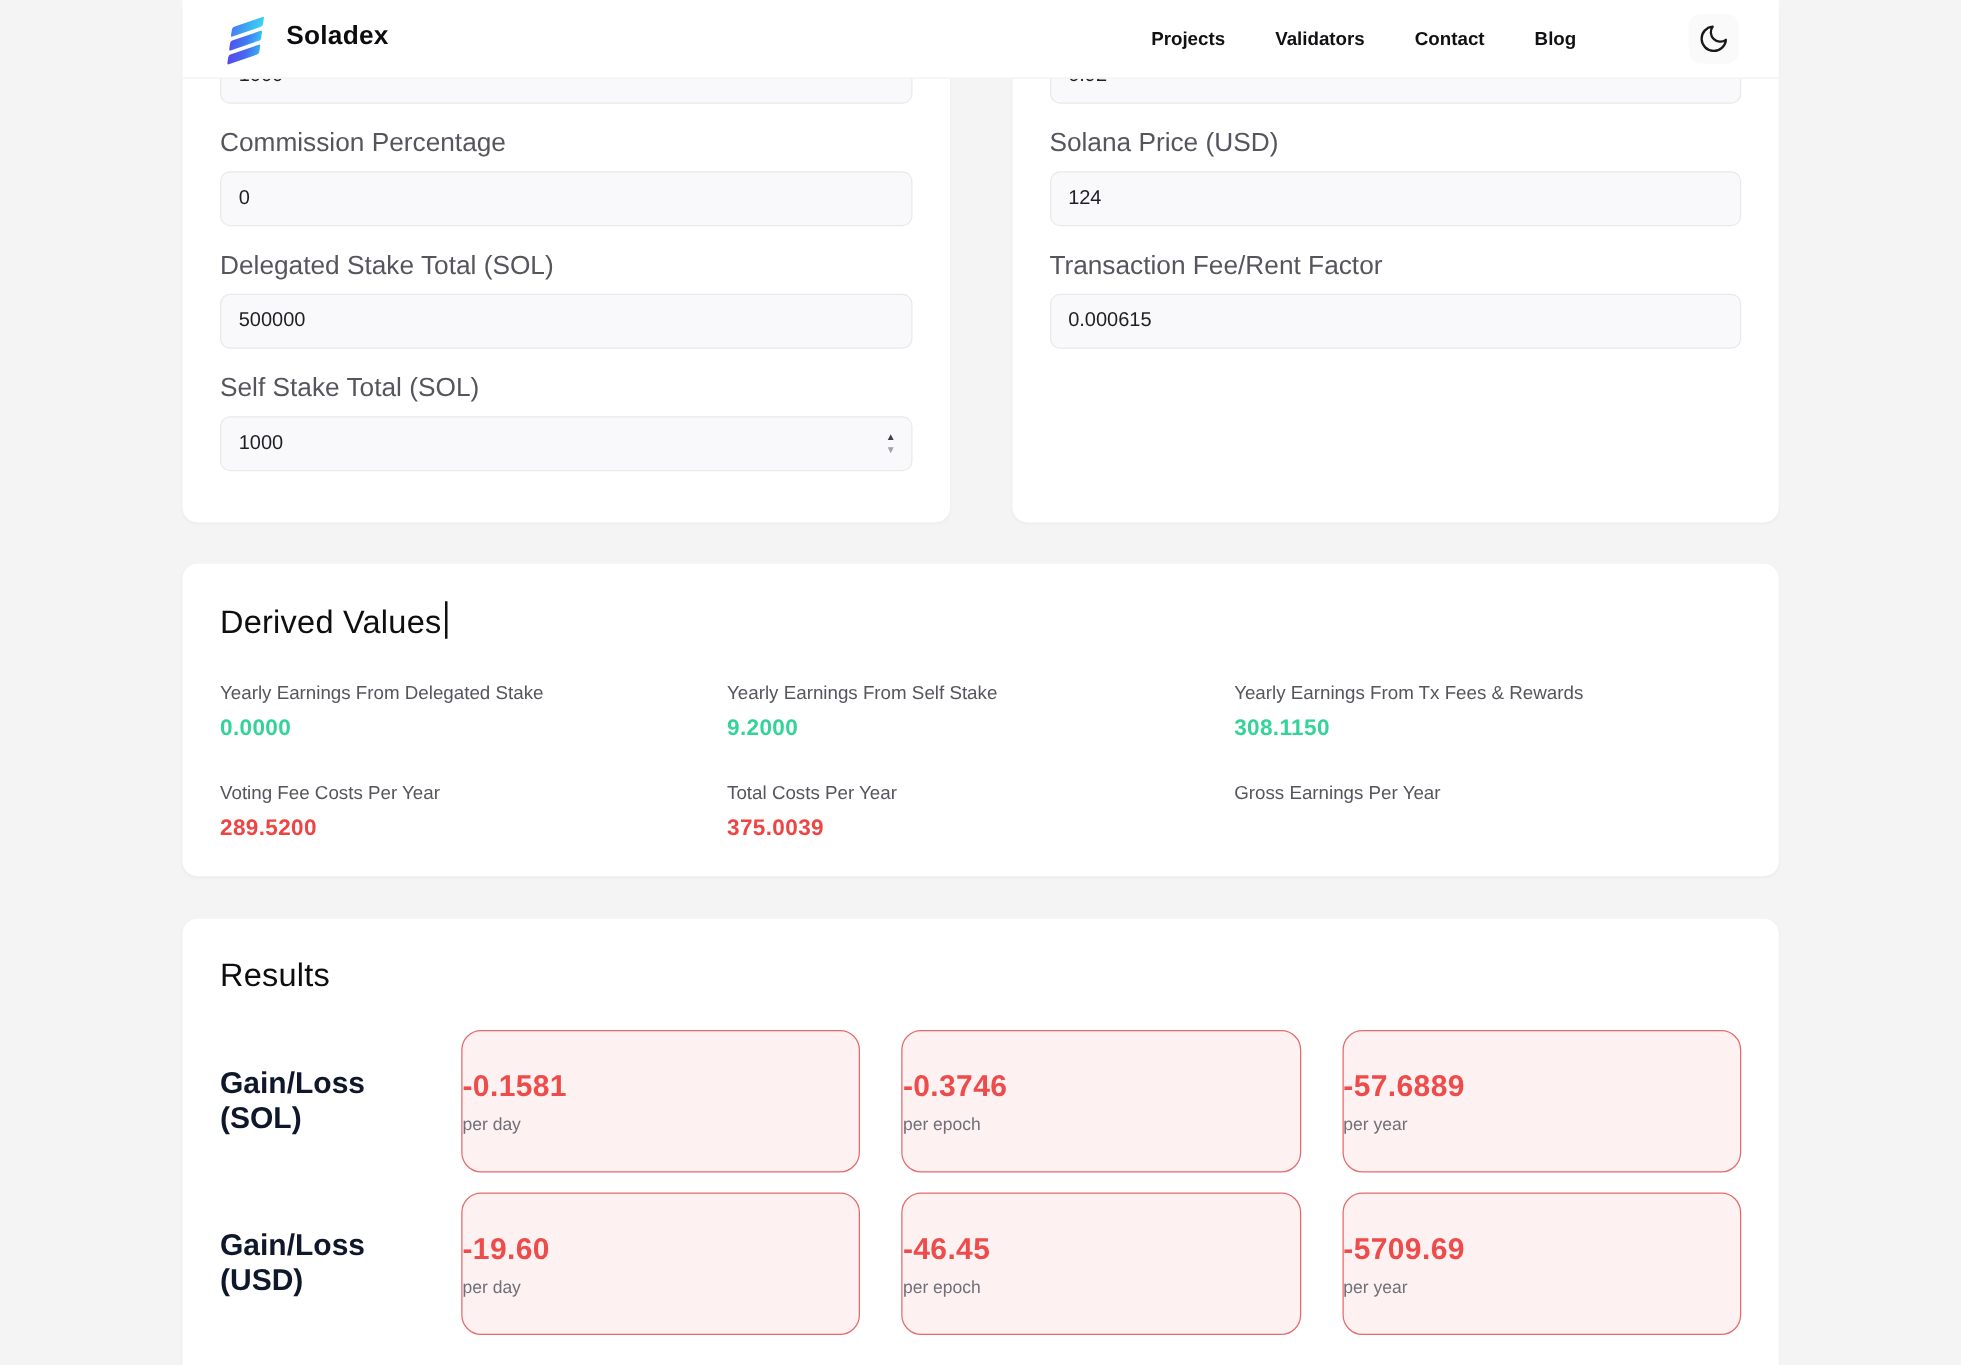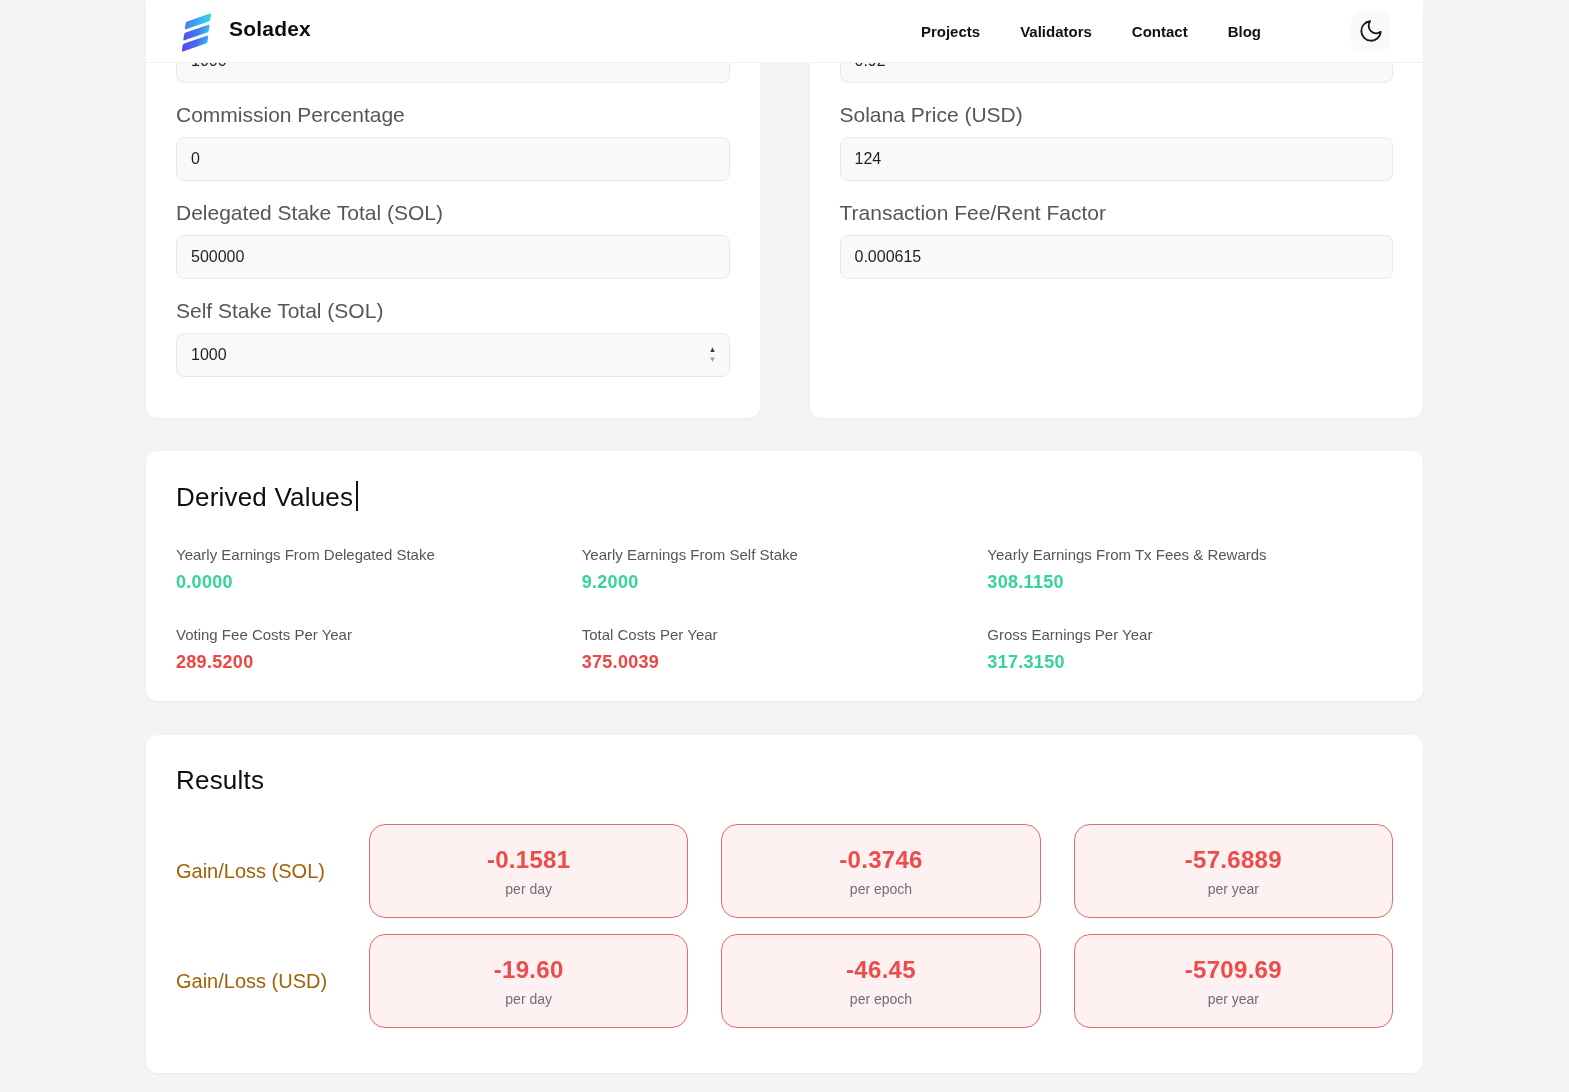--- a/index.html
+++ b/index.html
@@ -107,28 +107,28 @@
     box-shadow: 0 1px 3px rgba(0,0,0,.04);
   }
   .results-grid {
     margin-top: 28px;
     display: grid;
     grid-template-columns: 160px repeat(3, 1fr);
     column-gap: 33px;
     row-gap: 16px;
     align-items: center;
   }
-  .row-label { font-size: 20px; font-weight: 400; color: #a16207; }
+  .row-label { font-size: 24px; font-weight: 700; color: #0f172a; }
   .result-box {
-    height: 94px;
+    height: 114px;
     background: #fdf1f1;
     border: 1px solid #e66a6a;
     border-radius: 16px;
     display: flex; flex-direction: column;
-    align-items: center; justify-content: center;
+    justify-content: center;
   }
   .result-value { font-size: 24px; font-weight: 700; color: #ee4b4b; letter-spacing: .3px; }
   .result-unit { font-size: 14px; color: #6f6f78; margin-top: 7px; }
 </style>
 </head>
 <body>
 
 <div class="container">
 
   <header class="topbar">
@@ -226,21 +226,20 @@
       <div class="metric">
         <div class="metric-label">Voting Fee Costs Per Year</div>
         <div class="metric-value red">289.5200</div>
       </div>
       <div class="metric">
         <div class="metric-label">Total Costs Per Year</div>
         <div class="metric-value red">375.0039</div>
       </div>
       <div class="metric">
         <div class="metric-label">Gross Earnings Per Year</div>
-        <div class="metric-value green">317.3150</div>
       </div>
     </div>
   </section>
 
   <section class="results-card">
     <h2 class="section-title">Results</h2>
     <div class="results-grid">
 
       <div class="row-label">Gain/Loss (SOL)</div>
       <div class="result-box">

